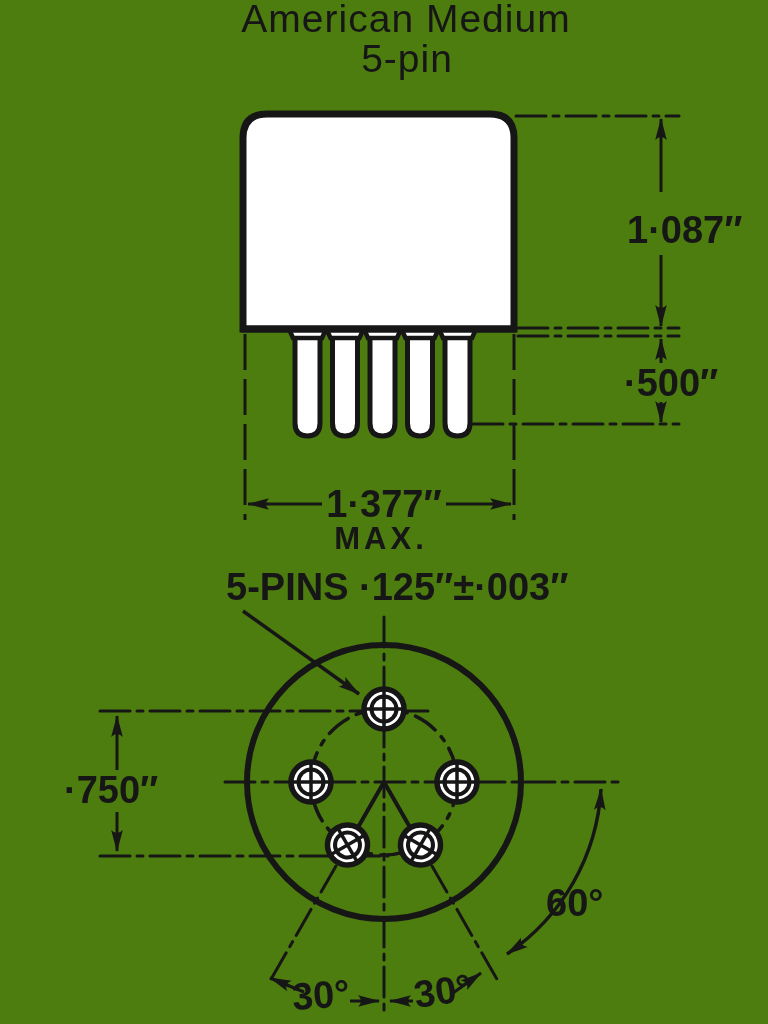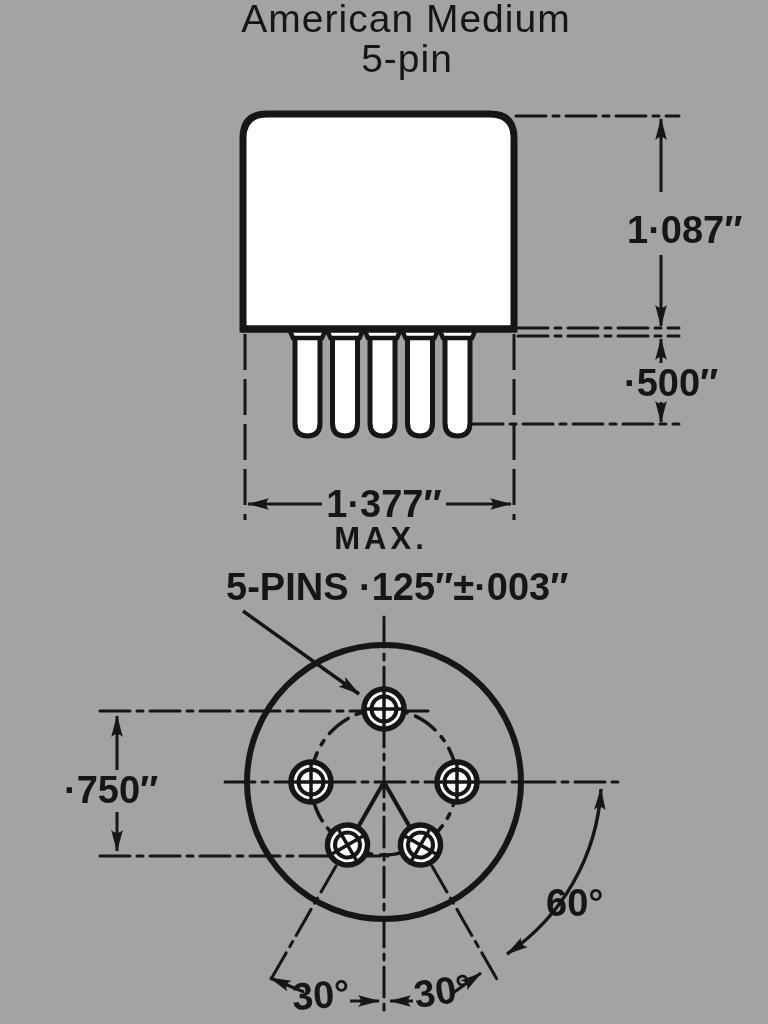--- a/index.html
+++ b/index.html
@@ -1,16 +1,16 @@
 <!DOCTYPE html>
 <html><head>
 <meta charset="utf-8">
 <style>
   html,body{margin:0;padding:0;background:#ffffff;}
-  .sheet{position:relative;width:768px;height:1024px;background:#a3a3a3;overflow:hidden;
+  .sheet{position:relative;width:768px;height:1024px;background:#4d7c0f;overflow:hidden;
          font-family:"Liberation Sans", sans-serif;}
   svg{display:block;}
   .ink{stroke:#161616;fill:none;}
   .obj{stroke-width:7;}
   .med{stroke-width:5;}
   .cl{stroke-width:3;stroke-linecap:round;stroke-dasharray:30 7 6 7;}
   .pincl{stroke-width:3.5;stroke-linecap:round;stroke-dasharray:24 9 5 9;}
   .ext{stroke-width:3;stroke-dasharray:36 9;}
   .dimline{stroke-width:3;}
   .whitefill{fill:#ffffff;}

